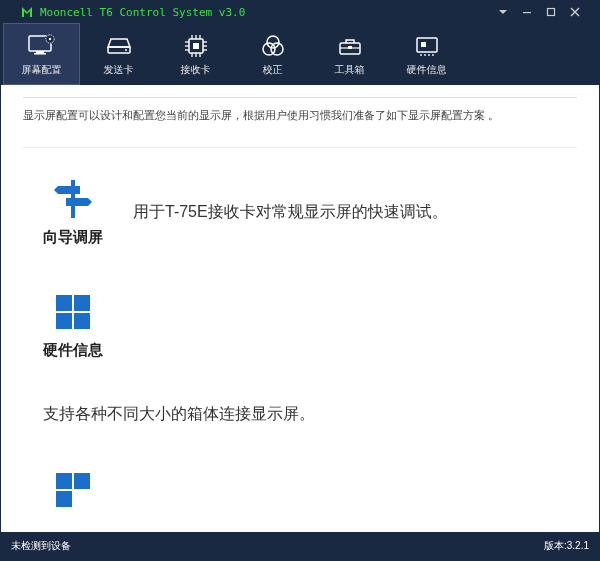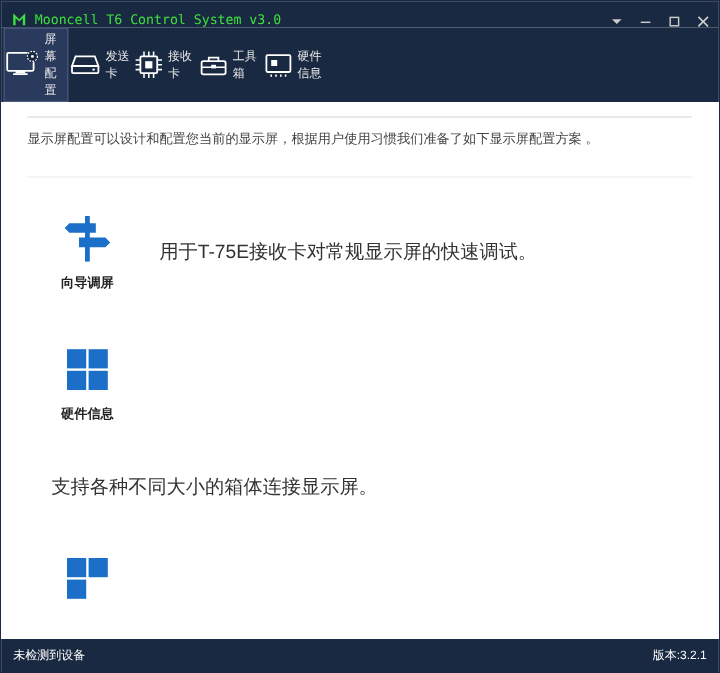--- a/index.html
+++ b/index.html
@@ -1,35 +1,35 @@
 <!DOCTYPE html>
 <html><head>
 <meta charset="utf-8">
 <style>
 * { margin: 0; padding: 0; box-sizing: border-box; }
 body { width: 600px; height: 561px; font-family: "Microsoft YaHei", sans-serif; background: #f0f0f0; overflow: hidden; }
 .app-window { width: 600px; height: 561px; background: #fff; display: flex; flex-direction: column; border: 1px solid #1a2942; }
-.titlebar { height: 22px; background: #1a2942; display: flex; align-items: flex-end; padding: 0 8px; color: #3de03d; font-family: "Consolas", monospace; font-size: 11px; }
+.titlebar { height: 22px; background: #1a2942; display: flex; align-items: center; padding: 0 19px; color: #3de03d; font-family: "Consolas", monospace; font-size: 11px; }
 .title-logo { width: 14px; height: 14px; margin-right: 6px; display: inline-flex; }
 .title-text { flex: 1; }
 .title-controls { display: flex; gap: 14px; color: #d0d0d0; }
 .title-ctrl { cursor: pointer; }
 .toolbar { height: 62px; background: #1a2942; display: flex; padding-left: 2px; }
-.toolbar-item { width: 54px; display: flex; flex-direction: row; align-items: center; justify-content: center; color: #e8e8e8; font-size: 10px; gap: 3px; cursor: pointer; }
+.toolbar-item { width: 77px; display: flex; flex-direction: column; align-items: center; justify-content: center; color: #e8e8e8; font-size: 10px; gap: 3px; cursor: pointer; }
 .toolbar-item.active { background: #2a3a5c; border: 1px solid #4a5a7c; }
 .toolbar-icon { width: 30px; height: 28px; display: flex; align-items: center; justify-content: center; color: #fff; }
 .content { flex: 1; background: #fff; padding: 12px 22px 8px 22px; overflow: auto; }
 .page-title { font-size: 20px; font-weight: normal; color: #333; margin-bottom: 6px; }
 .hr1 { border: none; border-top: 1px solid #ddd; margin-bottom: 10px; }
 .subtitle { font-size: 11px; color: #444; margin-bottom: 24px; }
 .hr2 { border: none; border-top: 1px solid #eee; margin-bottom: 30px; }
 .option-row { display: flex; align-items: center; gap: 30px; margin-bottom: 44px; padding-left: 20px; }
 .option-icon-wrap { display: flex; flex-direction: column; align-items: center; gap: 8px; width: 60px; cursor: pointer; }
 .option-icon { width: 42px; height: 42px; display: flex; align-items: center; justify-content: center; }
-.option-label { font-size: 11px; font-weight: bold; color: #222; }
+.option-label { font-size: 15px; font-weight: bold; color: #222; }
 .option-desc { font-size: 16px; color: #333; }
 .statusbar { height: 20px; background: #1a2942; display: flex; align-items: center; padding: 14px 10px; color: #ffffff; font-size: 10px; }
 .status-left { flex: 1; }
 .brand-blue { fill: #1b6fc9; }
 svg { display: block; }
 </style>
 </head>
 <body>
 
 <div class="app-window">
@@ -106,20 +106,30 @@
               <line x1="20" y1="9" x2="24" y2="9"></line>
               <line x1="20" y1="13" x2="24" y2="13"></line>
               <line x1="20" y1="17" x2="24" y2="17"></line>
             </g>
           </svg>
       </span>
       <span>接收卡</span>
     </div>
     <div class="toolbar-item">
       <span class="toolbar-icon">
+        <svg width="26" height="26" viewBox="0 0 26 26">
+            <circle cx="13" cy="9" r="6" fill="none" stroke="#fff" stroke-width="1.5"></circle>
+            <circle cx="9" cy="16" r="6" fill="none" stroke="#fff" stroke-width="1.5"></circle>
+            <circle cx="17" cy="16" r="6" fill="none" stroke="#fff" stroke-width="1.5"></circle>
+          </svg>
+      </span>
+      <span>校正</span>
+    </div>
+    <div class="toolbar-item">
+      <span class="toolbar-icon">
         <svg width="26" height="24" viewBox="0 0 26 24">
             <rect x="3" y="9" width="20" height="11" rx="1.5" fill="none" stroke="#fff" stroke-width="1.5"></rect>
             <path d="M9 9 L9 6 L17 6 L17 9" fill="none" stroke="#fff" stroke-width="1.5"></path>
             <line x1="3" y1="14" x2="23" y2="14" stroke="#fff" stroke-width="1.2"></line>
             <rect x="11" y="12" width="4" height="3" fill="#fff"></rect>
           </svg>
       </span>
       <span>工具箱</span>
     </div>
     <div class="toolbar-item">

